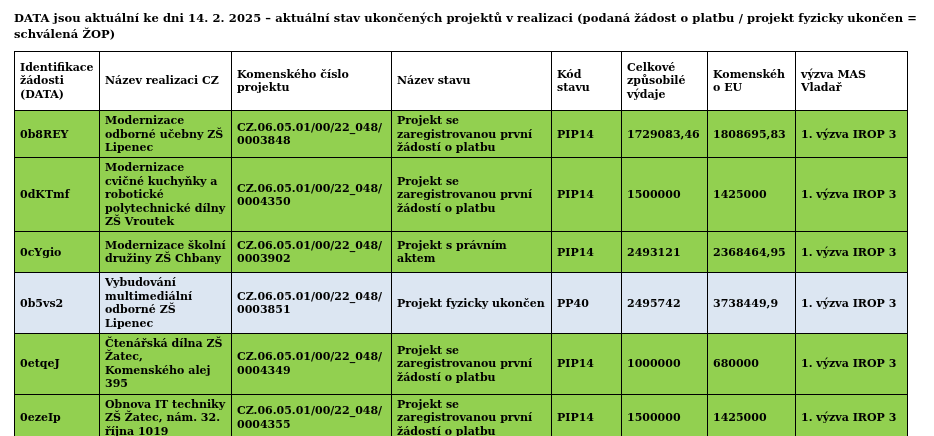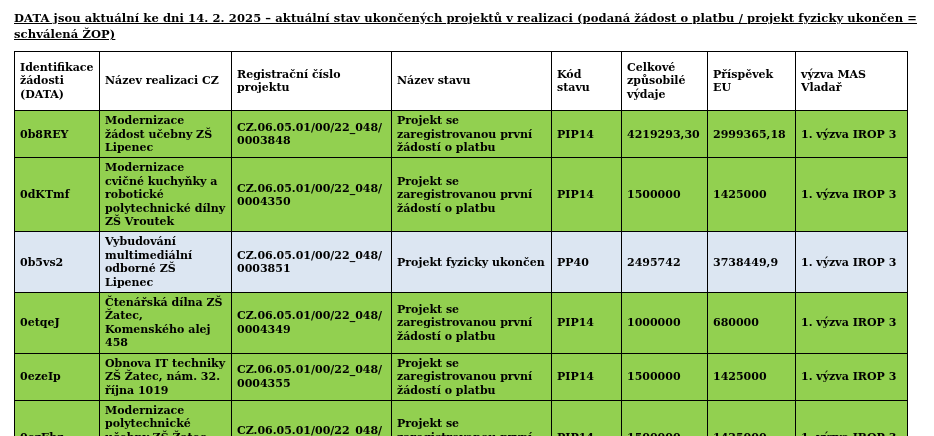--- a/index.html
+++ b/index.html
@@ -18,21 +18,20 @@
   .page {
     padding: 10px 14px 0 14px;
     box-sizing: border-box;
   }
   .title {
     font-size: 11.5px;
     line-height: 1.4;
     max-width: 906px;
     letter-spacing: 0.1px;
     margin-bottom: 9px;
-    text-decoration: underline;
   }
   table.data-table {
     border-collapse: collapse;
     table-layout: fixed;
     width: 893px;
     border: 1.5px solid #000000;
   }
   .data-table th, .data-table td {
     border: 1px solid #000000;
     padding: 3px 5px;
@@ -67,62 +66,72 @@
       <col style="width:160px">
       <col style="width:70px">
       <col style="width:86px">
       <col style="width:88px">
       <col style="width:112px">
     </colgroup>
     <thead>
       <tr>
           <th>Identifikace žádosti (DATA)</th>
           <th>Název realizaci CZ</th>
-          <th>Registrační číslo projektu</th>
+          <th>Komenského číslo projektu</th>
           <th>Název stavu</th>
           <th>Kód stavu</th>
           <th>Celkové způsobilé výdaje</th>
-          <th>Příspěvek EU</th>
+          <th>Komenského EU</th>
           <th>výzva MAS Vladař</th>
         </tr>
     </thead>
     <tbody>
         <tr class="green">
           <td>0b8REY</td>
-          <td>Modernizace žádost učebny ZŠ Lipenec</td>
+          <td>Modernizace odborné učebny ZŠ Lipenec</td>
           <td>CZ.06.05.01/00/22_048/0003848</td>
           <td>Projekt se zaregistrovanou první žádostí o platbu</td>
           <td>PIP14</td>
-          <td>4219293,30</td>
-          <td>2999365,18</td>
+          <td>1729083,46</td>
+          <td>1808695,83</td>
           <td>1. výzva IROP 3</td>
         </tr>
         <tr class="green">
           <td>0dKTmf</td>
           <td>Modernizace cvičné kuchyňky a robotické polytechnické dílny ZŠ Vroutek</td>
           <td>CZ.06.05.01/00/22_048/0004350</td>
           <td>Projekt se zaregistrovanou první žádostí o platbu</td>
           <td>PIP14</td>
           <td>1500000</td>
           <td>1425000</td>
+          <td>1. výzva IROP 3</td>
+        </tr>
+        <tr class="green">
+          <td>0cYgio</td>
+          <td>Modernizace školní družiny ZŠ Chbany</td>
+          <td>CZ.06.05.01/00/22_048/0003902</td>
+          <td>Projekt s právním aktem</td>
+          <td>PIP14</td>
+          <td>2493121</td>
+          <td>2368464,95</td>
           <td>1. výzva IROP 3</td>
         </tr>
         <tr class="blue">
           <td>0b5vs2</td>
           <td>Vybudování multimediální odborné ZŠ Lipenec</td>
           <td>CZ.06.05.01/00/22_048/0003851</td>
           <td>Projekt fyzicky ukončen</td>
           <td>PP40</td>
           <td>2495742</td>
           <td>3738449,9</td>
           <td>1. výzva IROP 3</td>
         </tr>
         <tr class="green">
           <td>0etqeJ</td>
-          <td>Čtenářská dílna ZŠ Žatec, Komenského alej 458</td>
+          <td>Čtenářská dílna ZŠ Žatec, Komenského alej 395</td>
           <td>CZ.06.05.01/00/22_048/0004349</td>
           <td>Projekt se zaregistrovanou první žádostí o platbu</td>
           <td>PIP14</td>
           <td>1000000</td>
           <td>680000</td>
           <td>1. výzva IROP 3</td>
         </tr>
         <tr class="green">
           <td>0ezeIp</td>
           <td>Obnova IT techniky ZŠ Žatec, nám. 32. října 1019</td>

